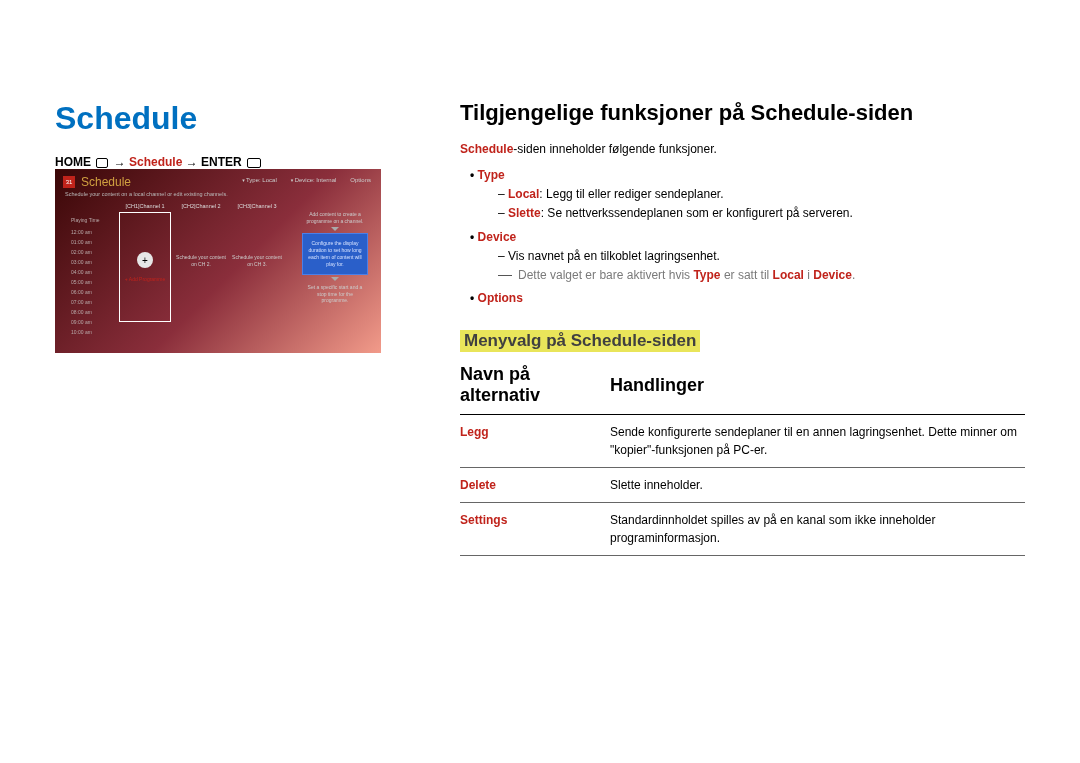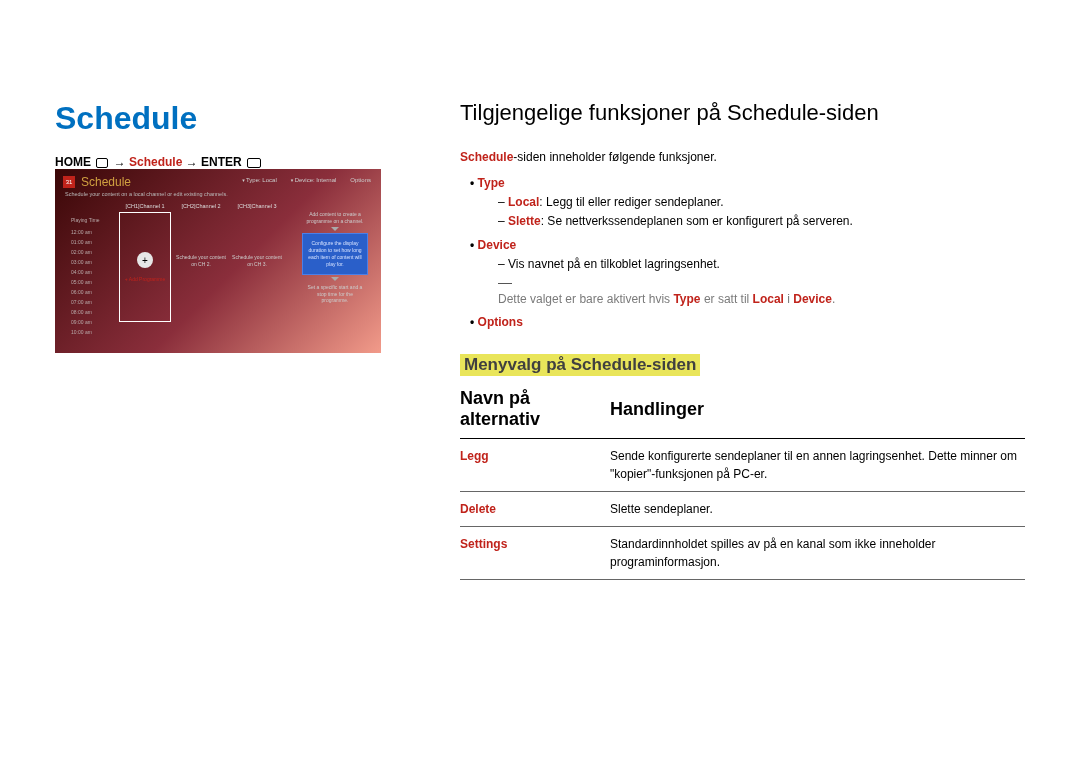--- a/index.html
+++ b/index.html
@@ -57,31 +57,31 @@
   .mock-add-text { font-size:5px; color:#c0231b; }
   .mock-small-text { font-size:5px; color:#ccc; text-align:center; line-height:1.3; margin-top: 42px; padding:0 3px;}
   .mock-side { position:absolute; right:12px; top:40px; width:68px; display:flex; flex-direction:column; align-items:center; }
   .mock-side-top { font-size:5px; color:#ccc; text-align:center; line-height:1.3; padding:2px 3px; }
   .mock-arrow { width:0; height:0; border-left:4px solid transparent; border-right:4px solid transparent; margin:1px 0;}
   .mock-arrow.down { border-top:4px solid #aaa; }
   .mock-blue { background:#2a5fc9; width:66px; padding:6px 4px; font-size:5px; color:#d5e2ff; text-align:center; line-height:1.4; border:1px solid #4a7fe9; margin:1px 0;}
   .mock-side-bot { font-size:5px; color:#ccc; text-align:center; line-height:1.3; padding:2px 3px;}
 
   
-  .section-h1 { font-size: 22px; font-weight: 400; margin-bottom: 22px; }
+  .section-h1 { font-size: 22px; font-weight: 700; margin-bottom: 14px; }
   .para { font-size: 12px; margin-bottom: 8px; line-height: 1.5; }
   .red { color: #c0231b; }
   .red-b { color: #c0231b; font-weight: bold; }
   ul.bullets { list-style: none; margin-left: 10px; }
   ul.bullets > li { font-size: 12px; margin-bottom: 4px; line-height: 1.6; }
   ul.bullets > li::before { content: "•  "; font-weight:bold;}
   ul.dashes { list-style: none; margin-left: 28px; }
   ul.dashes > li { font-size: 12px; line-height: 1.6; }
   ul.dashes > li::before { content: "‒   "; }
-  .note-line { font-size: 12px; margin-left: 28px; line-height:1.6; display:flex; gap:6px; align-items:flex-start;flex-direction:column; }
+  .note-line { font-size: 12px; margin-left: 28px; line-height:1.6; display:flex; gap:6px; align-items:flex-start; }
   .note-dash { flex-shrink:0; width:14px; height:1px; background:#555; margin-top:9px;}
   .grey { color: #7a7a7a; }
 
   .sub-h2 {
     display: inline-block;
     background: #e9e55a;
     color: #404040;
     font-size: 17px;
     font-weight: 700;
     padding: 1px 4px;
@@ -200,21 +200,21 @@
         <th>Handlinger</th>
       </tr>
     </thead>
     <tbody>
       <tr>
         <td class="red">Legg</td>
         <td>Sende konfigurerte sendeplaner til en annen lagringsenhet. Dette minner om "kopier"-funksjonen på PC-er.</td>
       </tr>
       <tr>
         <td class="red">Delete</td>
-        <td>Slette sendeplaner.</td>
+        <td>Slette inneholder.</td>
       </tr>
       <tr>
         <td class="red">Settings</td>
         <td>Standardinnholdet spilles av på en kanal som ikke inneholder programinformasjon.</td>
       </tr>
     </tbody>
   </table>
 </div>
 
 </body></html>

